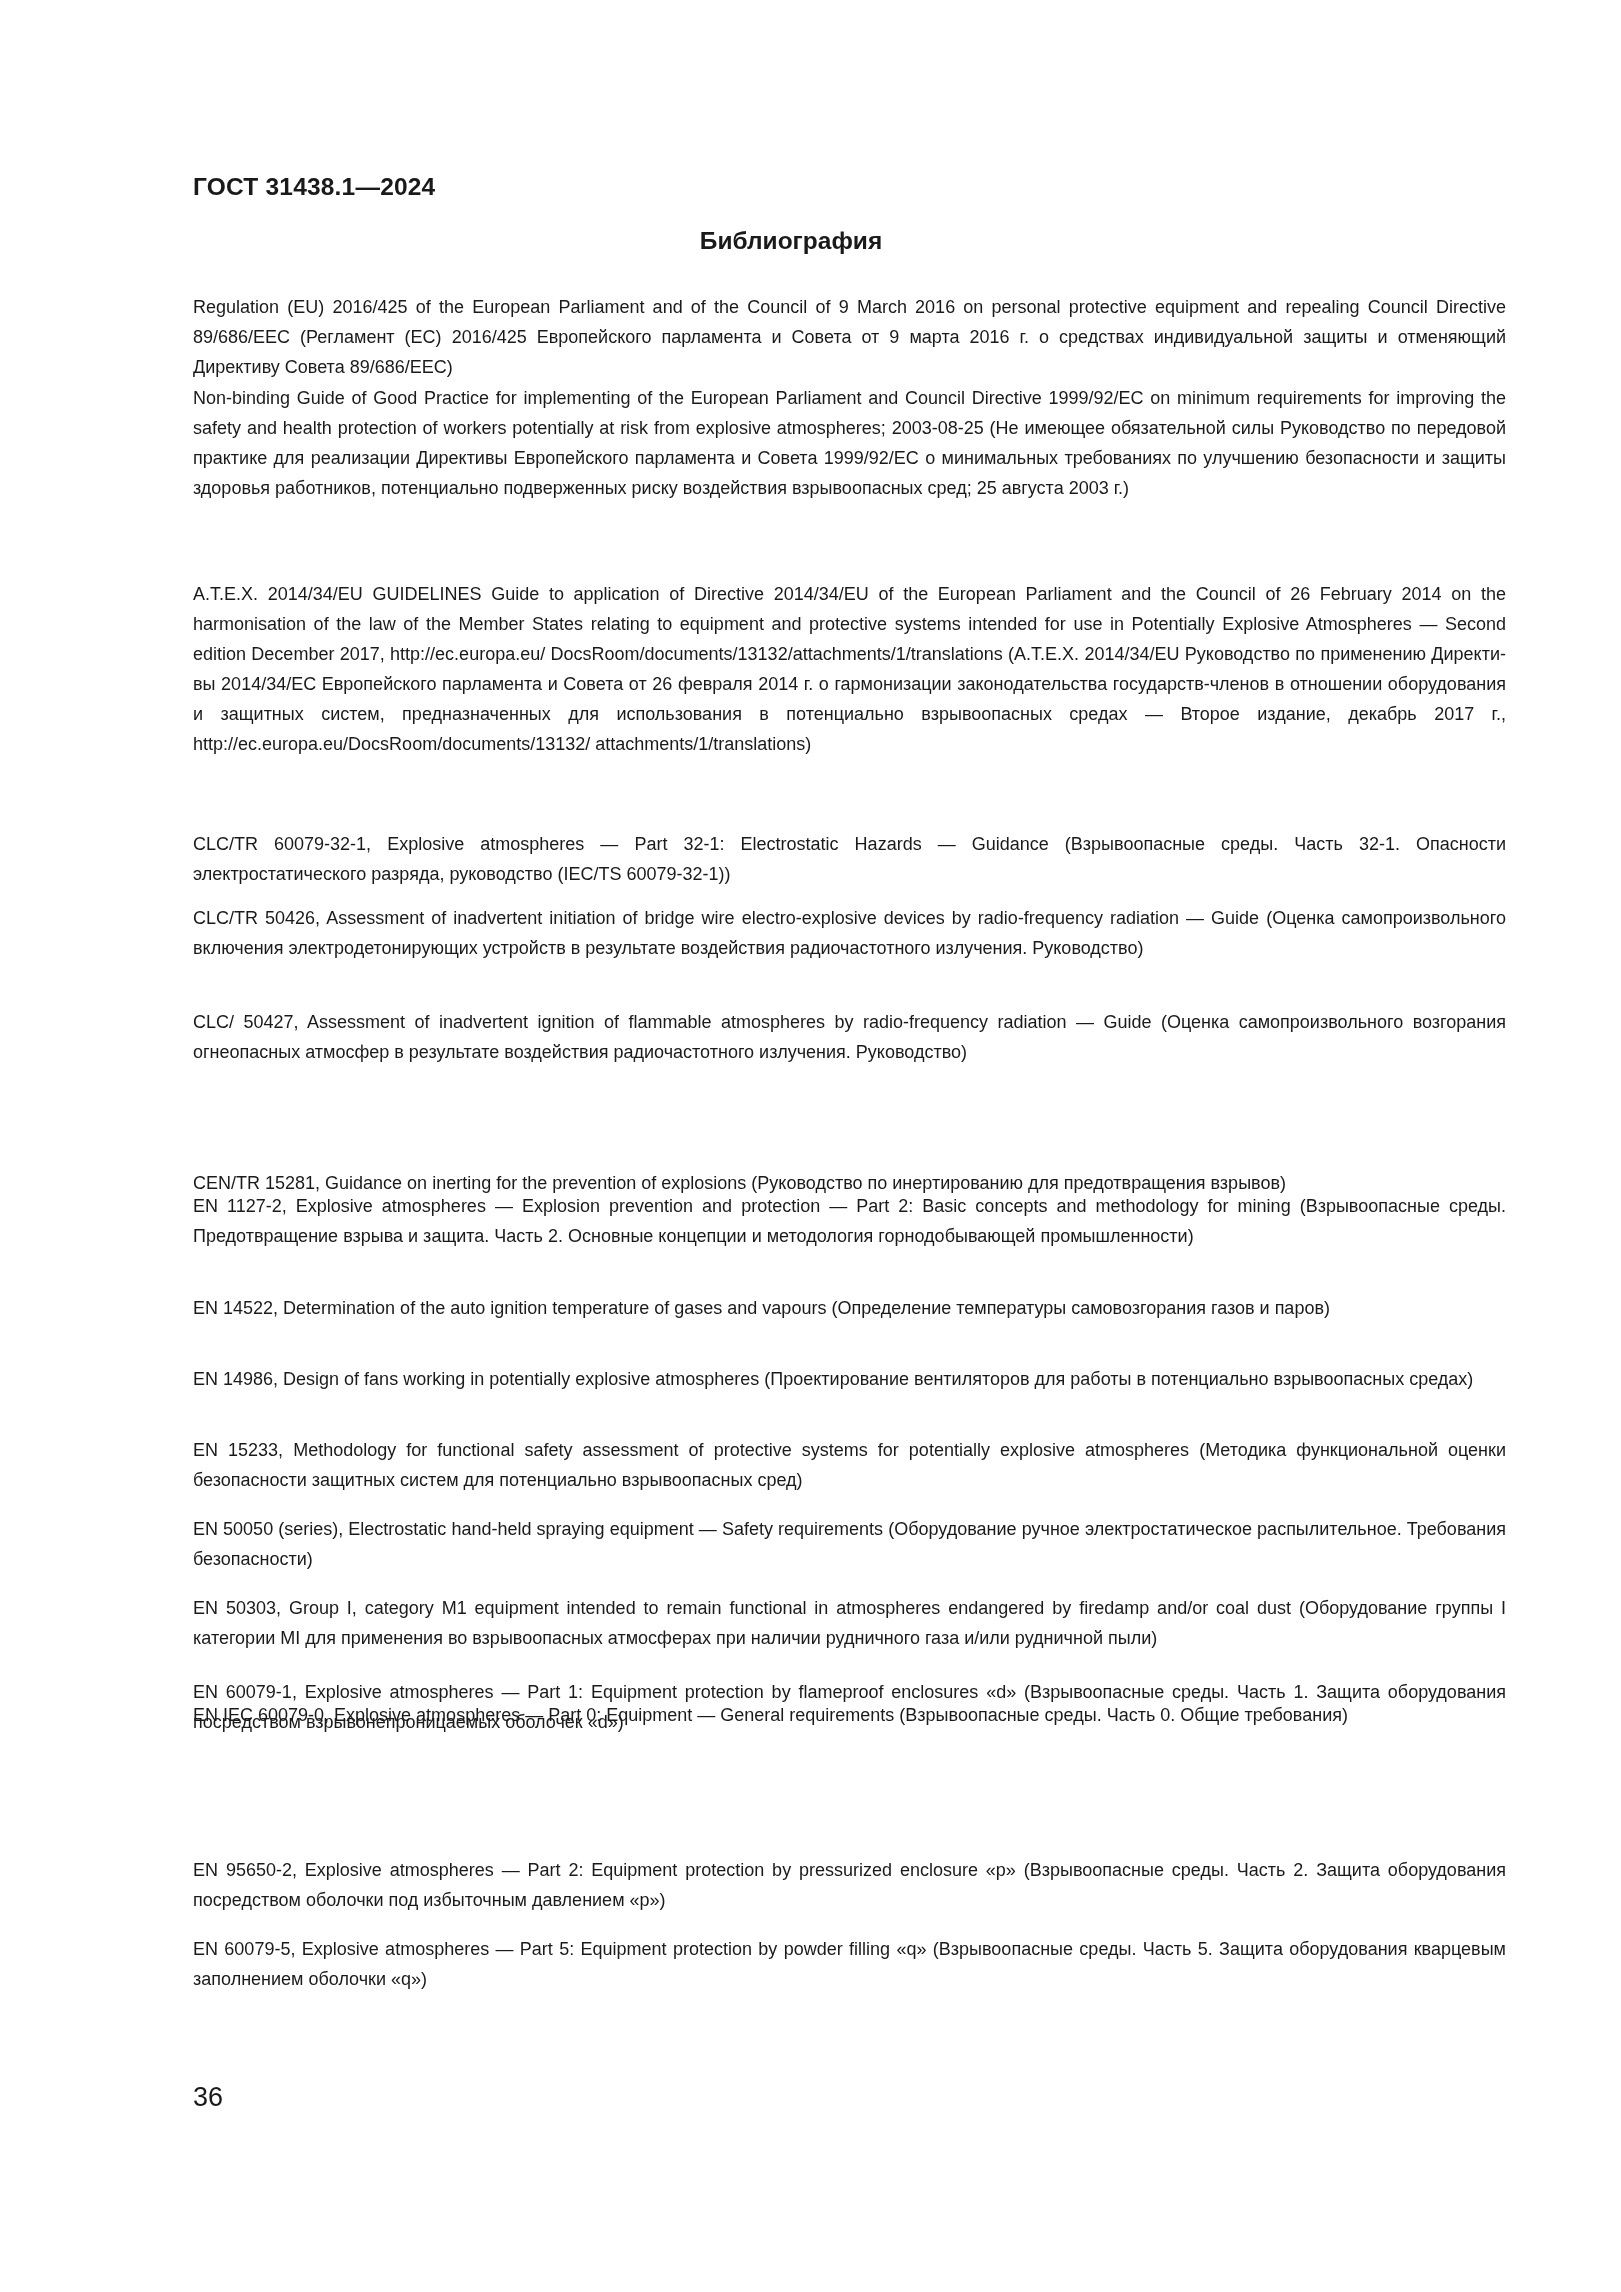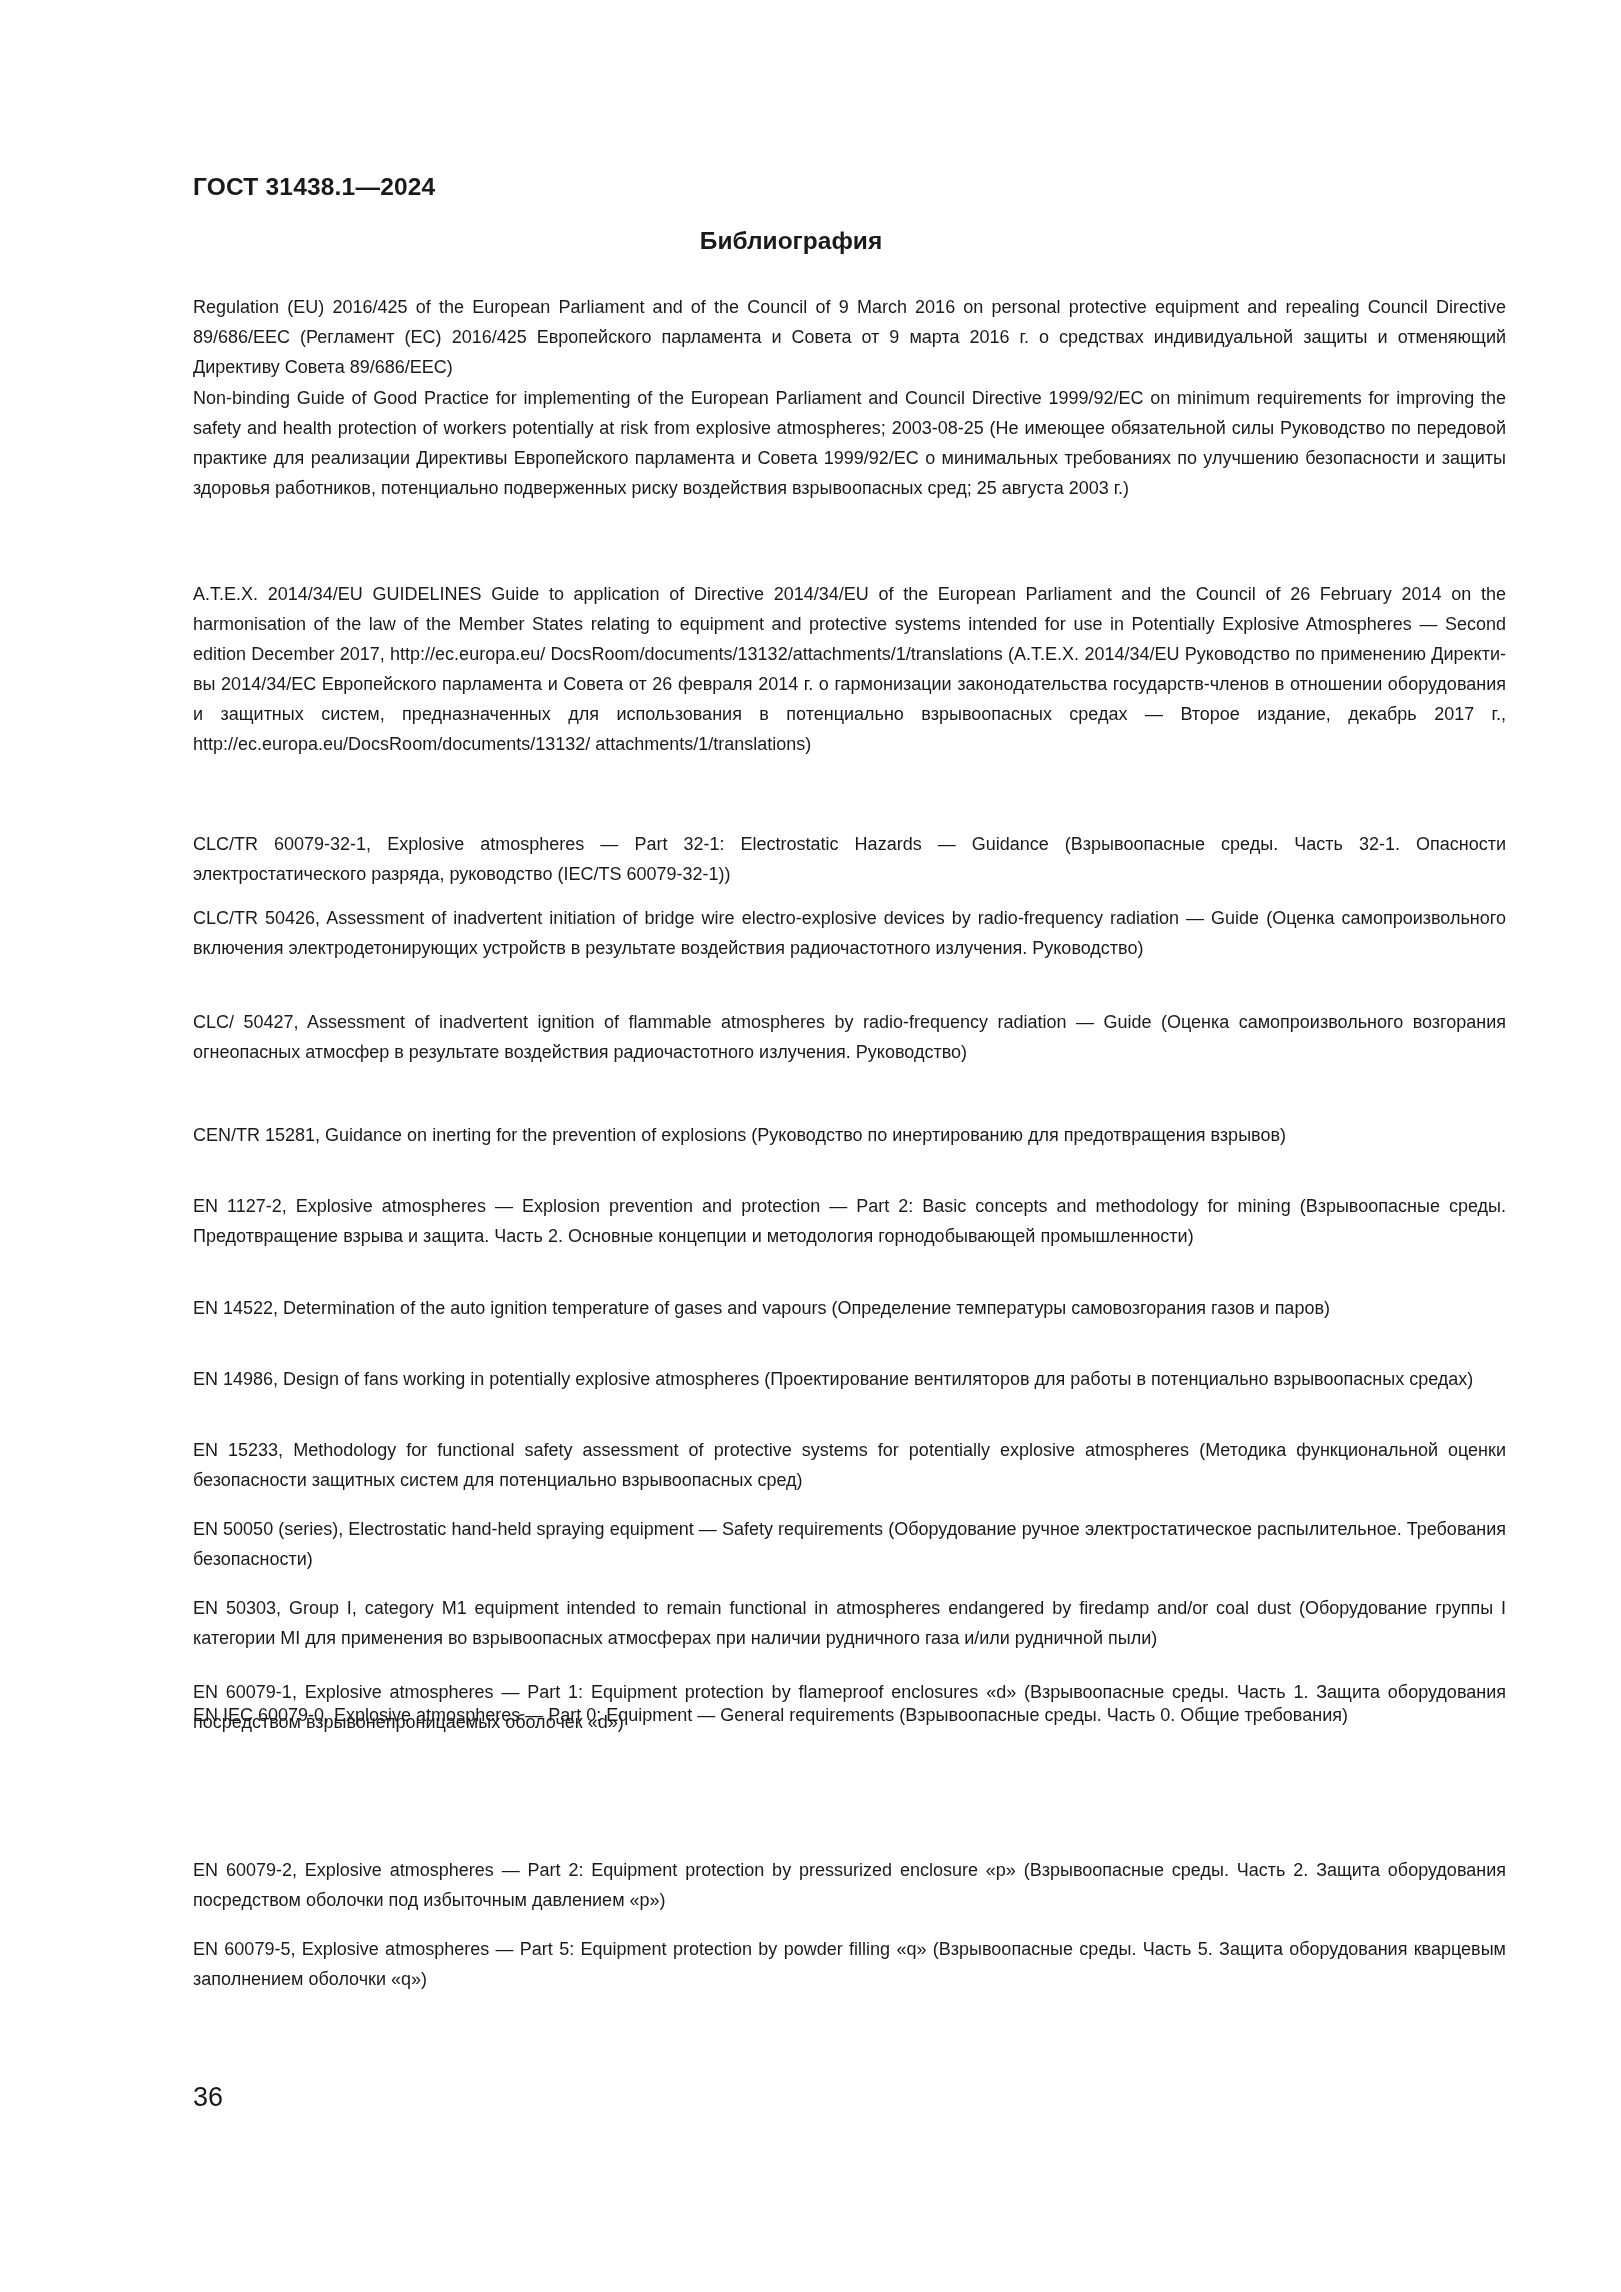--- a/index.html
+++ b/index.html
@@ -18,27 +18,27 @@
 
 <div class="section-title">Библиография</div>
 
 <div>
   <div class="entry" style="top:292px">Regulation (EU) 2016/425 of the European Parliament and of the Council of 9 March 2016 on personal protective equip­ment and repealing Council Directive 89/686/EEC (Регламент (ЕС) 2016/425 Европейского парламента и Совета от 9 марта 2016 г. о средствах индивидуальной защиты и отменяющий Директиву Совета 89/686/EEC)</div>
   <div class="entry" style="top:383px">Non-binding Guide of Good Practice for implementing of the European Parliament and Council Directive 1999/92/EC on minimum requirements for improving the safety and health protection of workers potentially at risk from explosive atmo­spheres; 2003-08-25 (Не имеющее обязательной силы Руководство по передовой практике для реализации Дирек­тивы Европейского парламента и Совета 1999/92/ЕС о минимальных требованиях по улучшению безопасности и защиты здоровья работников, потенциально подверженных риску воздействия взрывоопасных сред; 25 августа 2003 г.)</div>
   <div class="entry" style="top:579px">A.T.E.X. 2014/34/EU GUIDELINES Guide to application of Directive 2014/34/EU of the European Parliament and the Council of 26 February 2014 on the harmonisation of the law of the Member States relating to equipment and protective systems intended for use in Potentially Explosive Atmospheres — Second edition December 2017, http://ec.europa.eu/ DocsRoom/documents/13132/attachments/1/translations (A.T.E.X. 2014/34/EU Руководство по применению Директи­вы 2014/34/ЕС Европейского парламента и Совета от 26 февраля 2014 г. о гармонизации законодательства госу­дарств-членов в отношении оборудования и защитных систем, предназначенных для использования в потенци­ально взрывоопасных средах — Второе издание, декабрь 2017 г., http://ec.europa.eu/DocsRoom/documents/13132/ attachments/1/translations)</div>
   <div class="entry" style="top:829px">CLC/TR 60079-32-1, Explosive atmospheres — Part 32-1: Electrostatic Hazards — Guidance (Взрывоопасные среды. Часть 32-1. Опасности электростатического разряда, руководство (IEC/TS 60079-32-1))</div>
   <div class="entry" style="top:903px">CLC/TR 50426, Assessment of inadvertent initiation of bridge wire electro-explosive devices by radio-frequency radia­tion — Guide (Оценка самопроизвольного включения электродетонирующих устройств в результате воздействия радиочастотного излучения. Руководство)</div>
   <div class="entry" style="top:1007px">CLC/ 50427, Assessment of inadvertent ignition of flammable atmospheres by radio-frequency radiation — Guide (Оцен­ка самопроизвольного возгорания огнеопасных атмосфер в результате воздействия радиочастотного излучения. Руководство)</div>
-  <div class="entry" style="top:1120px">CEN/TR 15281, Guidance on inerting for the prevention of explosions (Руководство по инертированию для предотвра­щения взрывов)</div>
+  <div class="entry" style="top:1168px">CEN/TR 15281, Guidance on inerting for the prevention of explosions (Руководство по инертированию для предотвра­щения взрывов)</div>
   <div class="entry" style="top:1191px">EN 1127-2, Explosive atmospheres — Explosion prevention and protection — Part 2: Basic concepts and methodology for mining (Взрывоопасные среды. Предотвращение взрыва и защита. Часть 2. Основные концепции и методология горнодобывающей промышленности)</div>
   <div class="entry" style="top:1293px">EN 14522, Determination of the auto ignition temperature of gases and vapours (Определение температуры самовозгорания газов и паров)</div>
   <div class="entry" style="top:1364px">EN 14986, Design of fans working in potentially explosive atmospheres (Проектирование вентиляторов для работы в потенциально взрывоопасных средах)</div>
   <div class="entry" style="top:1435px">EN 15233, Methodology for functional safety assessment of protective systems for potentially explosive atmospheres (Методика функциональной оценки безопасности защитных систем для потенциально взрывоопасных сред)</div>
   <div class="entry" style="top:1514px">EN 50050 (series), Electrostatic hand-held spraying equipment — Safety requirements (Оборудование ручное электростатическое распылительное. Требования безопасности)</div>
   <div class="entry" style="top:1593px">EN 50303, Group I, category M1 equipment intended to remain functional in atmospheres endangered by firedamp and/or coal dust (Оборудование группы I категории MI для применения во взрывоопасных атмосферах при наличии рудничного газа и/или рудничной пыли)</div>
   <div class="entry" style="top:1700px">EN IEC 60079-0, Explosive atmospheres — Part 0: Equipment — General requirements (Взрывоопасные среды. Часть 0. Общие требования)</div>
   <div class="entry" style="top:1677px">EN 60079-1, Explosive atmospheres — Part 1: Equipment protection by flameproof enclosures «d» (Взрывоопасные среды. Часть 1. Защита оборудования посредством взрывонепроницаемых оболочек «d»)</div>
-  <div class="entry" style="top:1855px">EN 60079-2, Explosive atmospheres — Part 2: Equipment protection by pressurized enclosure «p» (Взрывоопасные среды. Часть 2. Защита оборудования посредством оболочки под избыточным давлением «p»)</div>
+  <div class="entry" style="top:1855px">EN 95650-2, Explosive atmospheres — Part 2: Equipment protection by pressurized enclosure «p» (Взрывоопасные среды. Часть 2. Защита оборудования посредством оболочки под избыточным давлением «p»)</div>
   <div class="entry" style="top:1934px">EN 60079-5, Explosive atmospheres — Part 5: Equipment protection by powder filling «q» (Взрывоопасные среды. Часть 5. Защита оборудования кварцевым заполнением оболочки «q»)</div>
 </div>
 
 <div class="page-number">36</div>
 
 
 </body></html>

